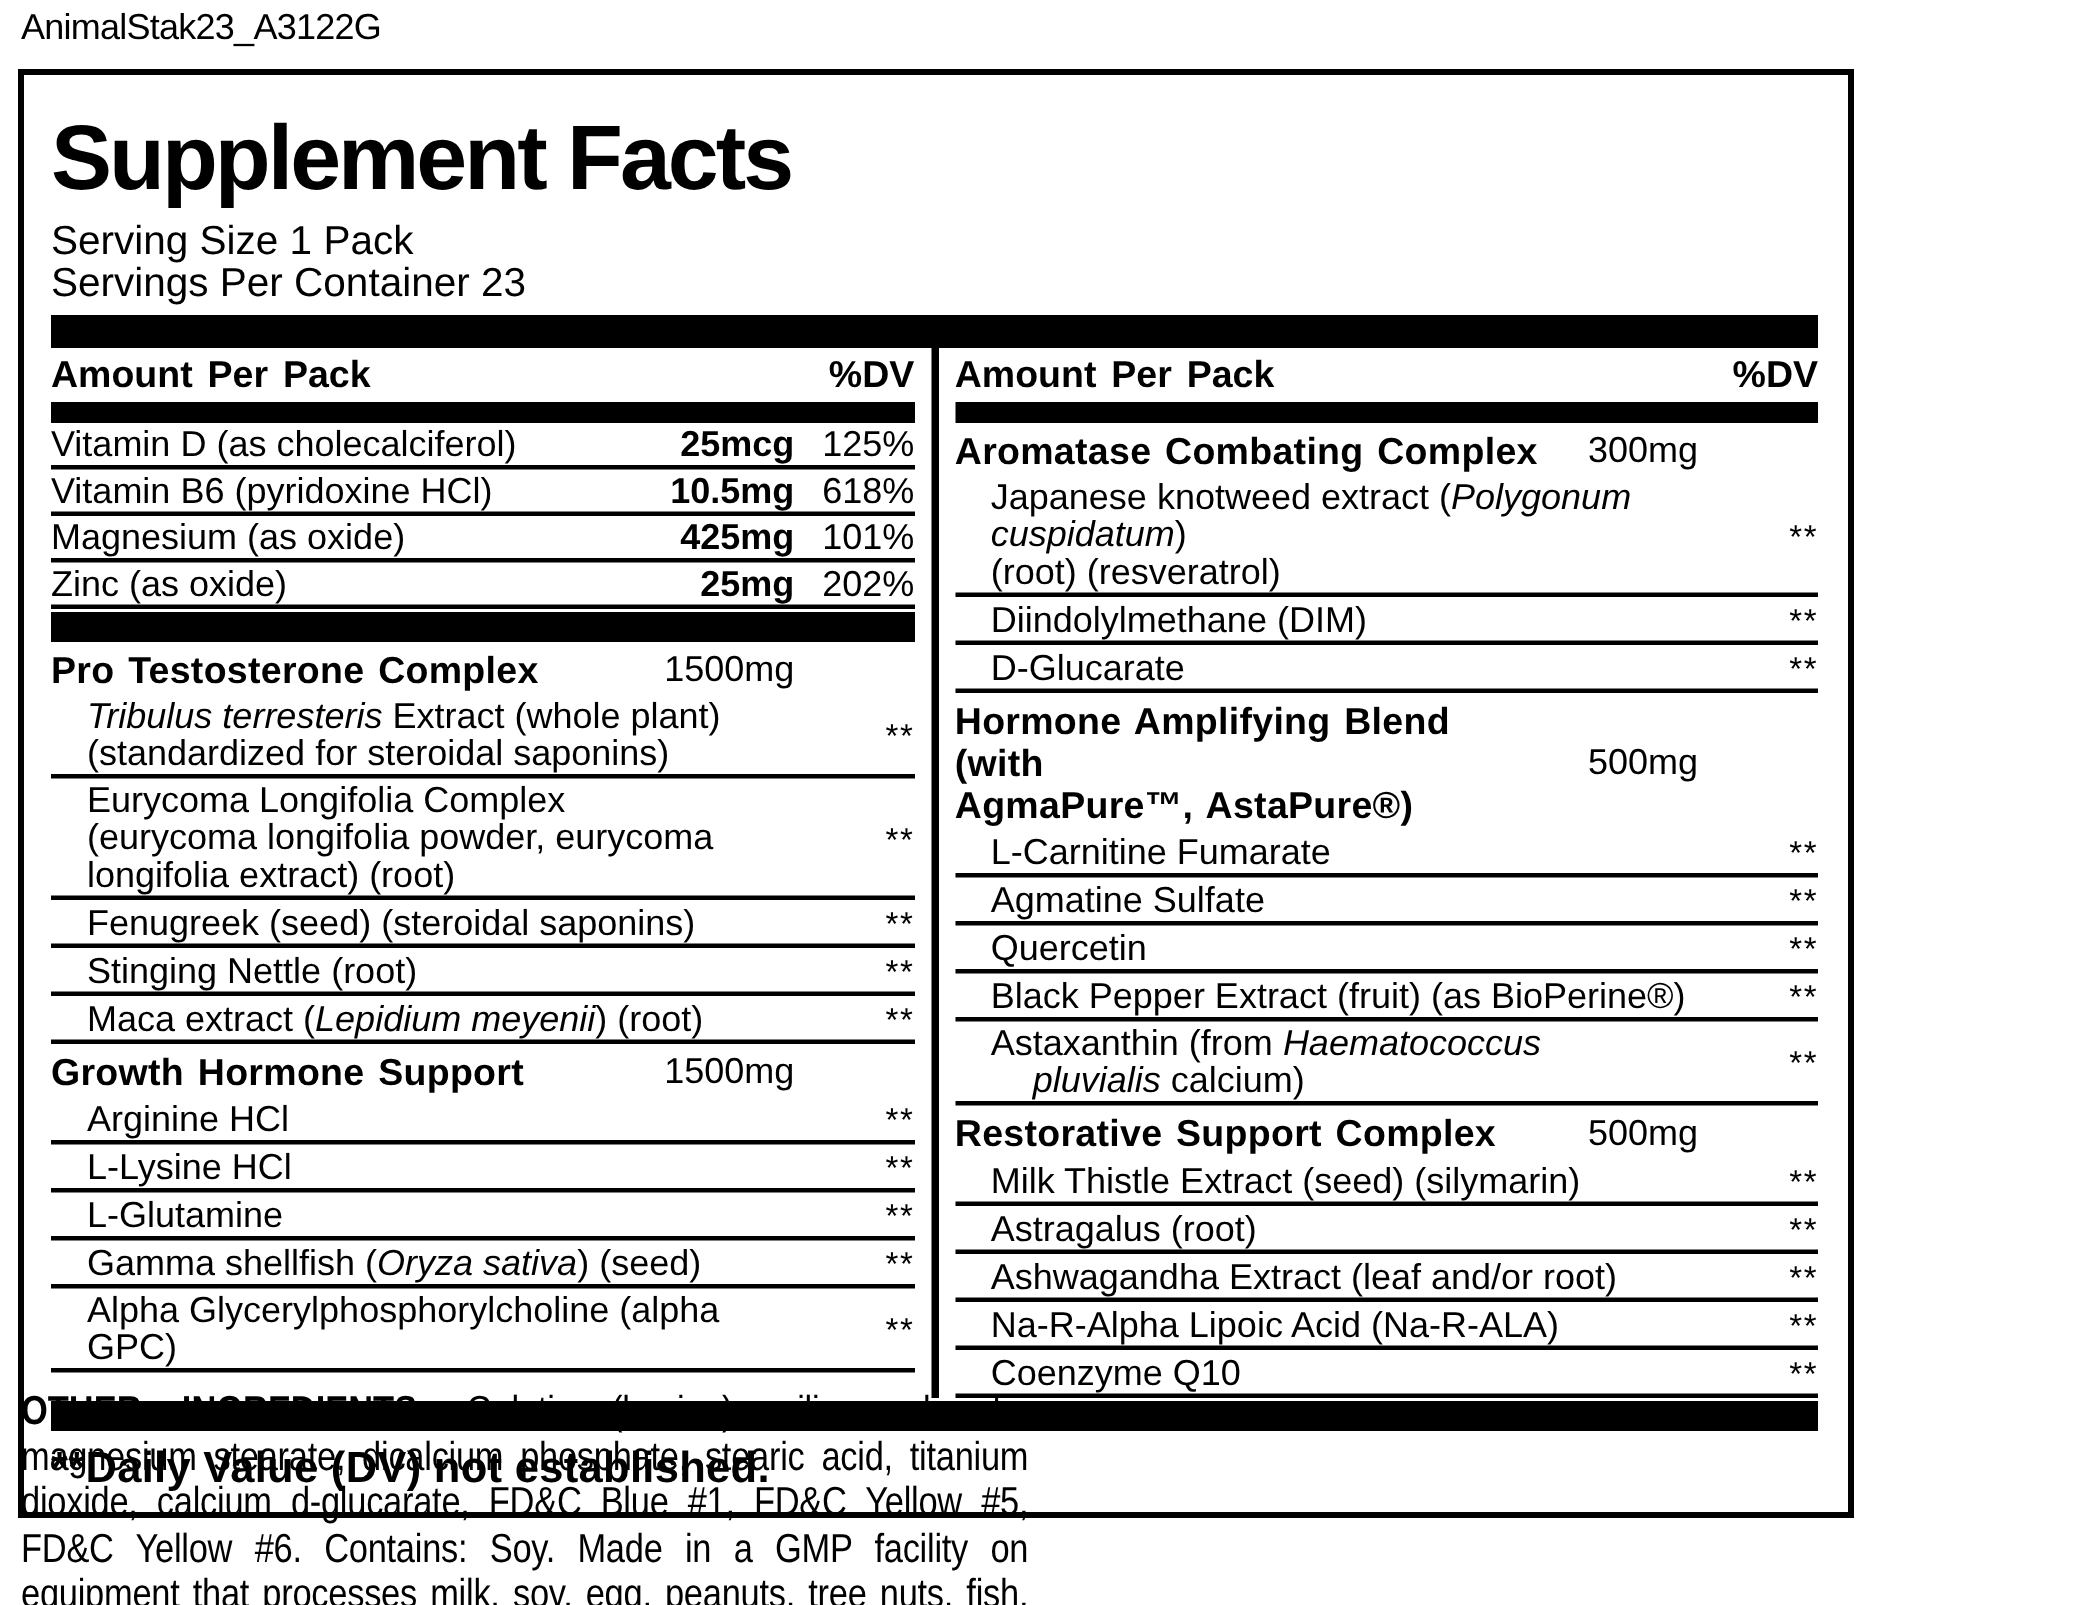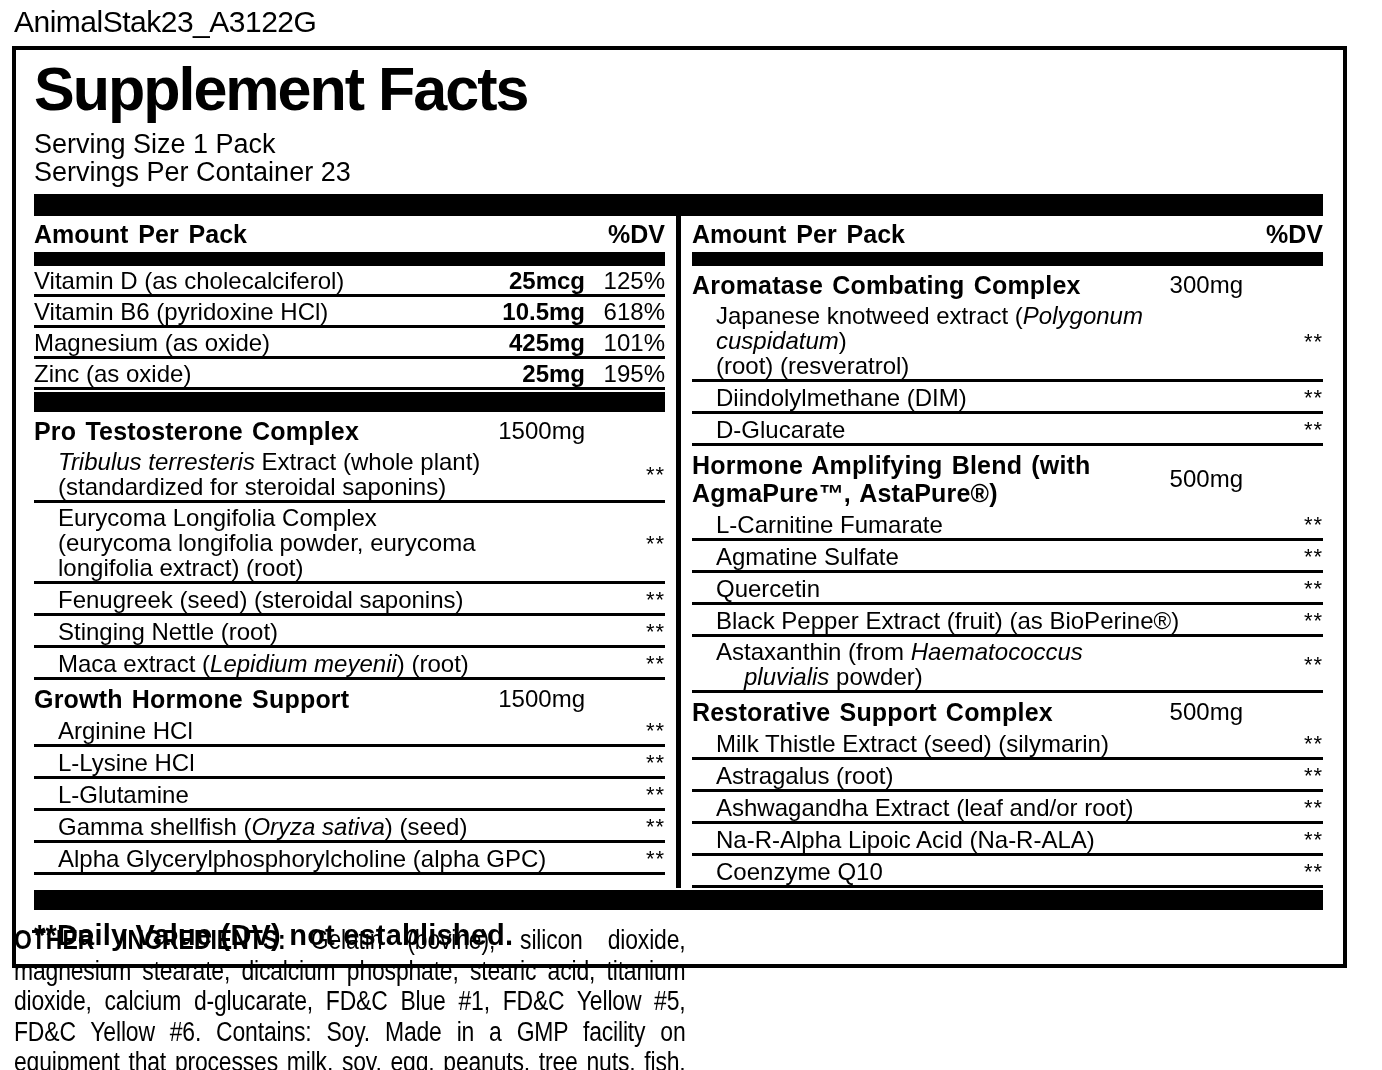--- a/index.html
+++ b/index.html
@@ -1,25 +1,25 @@
 <!DOCTYPE html>
 <html><head>
 <meta charset="utf-8">
 <style>
   html, body { margin:0; padding:0; background:#fff; }
   body {
     width:1382px; height:1070px; position:relative;
     font-family:"Liberation Sans", sans-serif; color:#000;
     -webkit-font-smoothing:antialiased;
   }
-  .doc-label { position:absolute; left:14px; top:5px; font-size:30px; letter-spacing:-0.5px; }
+  .doc-label { position:absolute; left:14px; top:5px; font-size:24px; letter-spacing:-0.5px; }
 
   .facts-box {
-    position:absolute; left:12px; top:46px; width:1335px; min-height:828px;
-    border:4px solid #000; box-sizing:border-box; padding:0 20px 12px 18px; background:#fff;
+    position:absolute; left:12px; top:46px; width:1224px; min-height:828px;
+    border:4px solid #000; box-sizing:border-box; padding:16px 20px 12px 18px; background:#fff;
   }
   .title { font-size:61px; font-weight:bold; letter-spacing:-2px; margin:6px 0 0 0; line-height:66px; }
   .serving-row { display:flex; justify-content:space-between; font-size:27px; line-height:28px; margin:8px 0 8px 0;flex-direction:column; }
   .bar-full { height:22px; background:#000; }
   .bar-bottom { height:20px; background:#000; margin-top:2px; }
   .bar-col { height:14px; background:#000; }
   .bar-mid { height:20px; background:#000; margin-top:2px; }
 
   .columns { display:flex; align-items:stretch; }
   .col { flex:1 1 0; min-width:0; }
@@ -85,21 +85,21 @@
           <span class="dv">618%</span>
         </div>
       <div class="row">
           <span class="name">Magnesium (as oxide)</span>
           <span class="amt">425mg</span>
           <span class="dv">101%</span>
         </div>
       <div class="row">
           <span class="name">Zinc (as oxide)</span>
           <span class="amt">25mg</span>
-          <span class="dv">195%</span>
+          <span class="dv">202%</span>
         </div>
 
       <div class="bar-mid"></div>
 
       <div class="row sec-h">
           <span class="name">Pro Testosterone Complex</span>
           <span class="amt">1500mg</span>
           <span class="dv"></span>
         </div>
       <div class="row ing">
@@ -198,21 +198,21 @@
       <div class="row ing">
           <span class="name"><span>Quercetin</span><i></i><span></span></span>
           <span class="dv">**</span>
         </div>
       <div class="row ing">
           <span class="name"><span>Black Pepper Extract (fruit) (as BioPerine®)</span><i></i><span></span></span>
           <span class="dv">**</span>
         </div>
       <div class="row ing hang">
           <span class="name"><span>Astaxanthin (from </span><i>Haematococcus
-pluvialis</i><span> powder)</span></span>
+pluvialis</i><span> calcium)</span></span>
           <span class="dv">**</span>
         </div>
 
       <div class="row sec-h">
           <span class="name">Restorative Support Complex</span>
           <span class="amt">500mg</span>
           <span class="dv"></span>
         </div>
       <div class="row ing">
           <span class="name"><span>Milk Thistle Extract (seed) (silymarin)</span><i></i><span></span></span>

